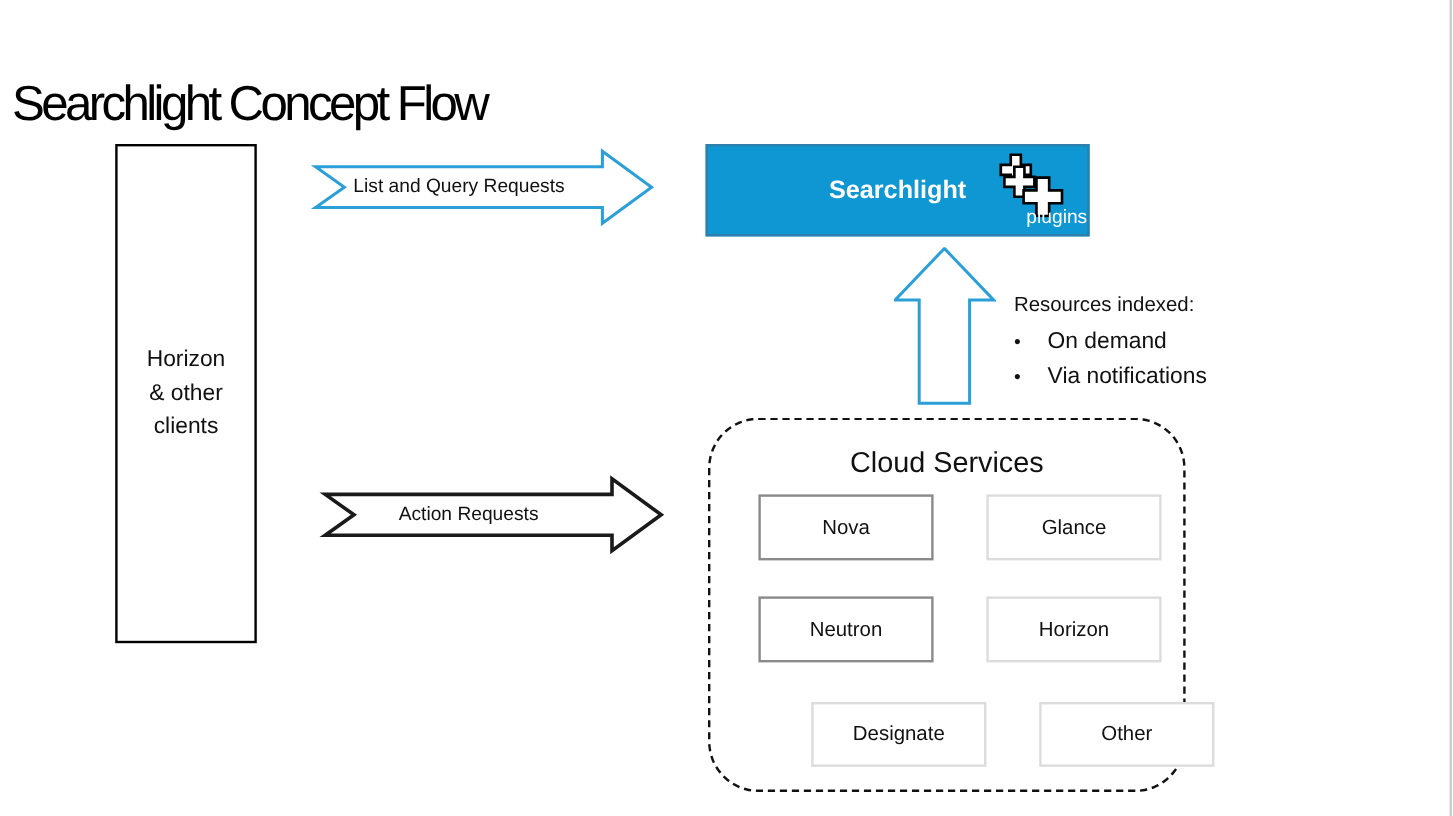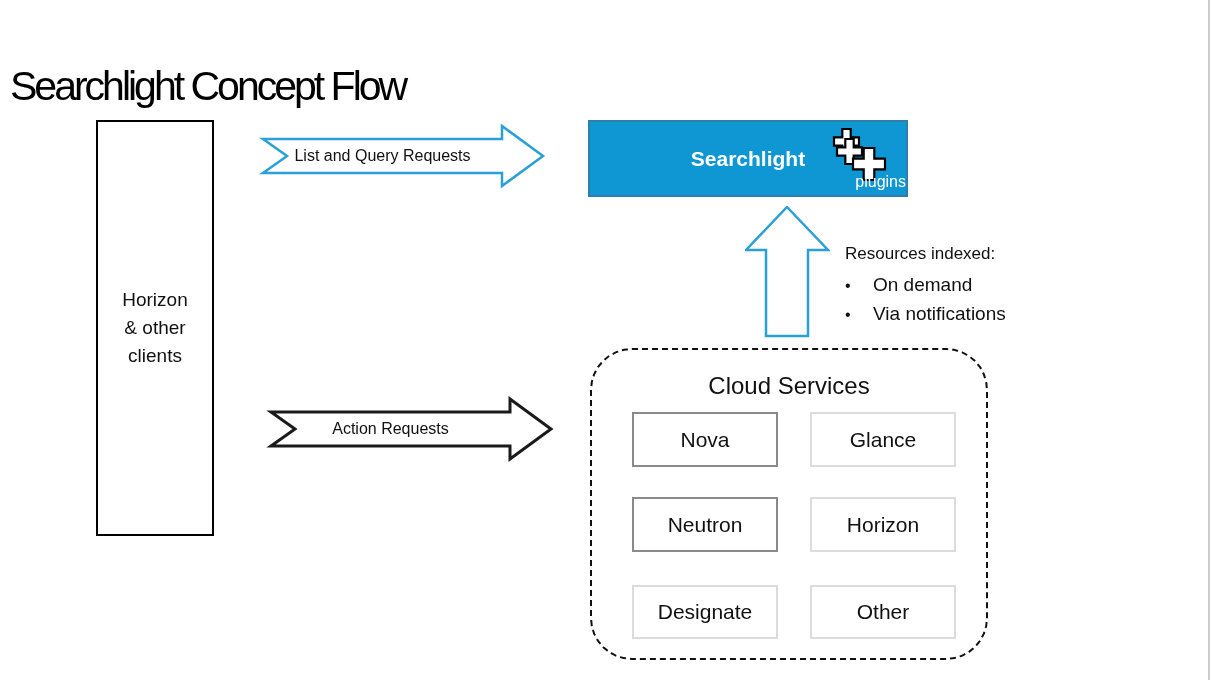--- a/index.html
+++ b/index.html
@@ -134,30 +134,30 @@
     color: #111111;
   }
   .service-box {
     position: absolute;
     width: 146px; height: 55px;
     box-sizing: border-box;
     background: #ffffff;
     display: flex;
     align-items: center;
     justify-content: center;
-    font-size: 21px;
+    font-size: 17px;
     color: #111111;
     border: 2px solid #dcdcdc;
   }
   .service-box.strong { border: 2px solid #8a8a8a; }
   .svc-r1 { top: 62px; }
   .svc-r2 { top: 147px; }
-  .svc-r3 { top: 235px; height: 54px; }
+  .svc-r3 { top: 235px; height: 54px; margin-left: 44px; }
   .svc-c1 { left: 40px; }
-  .svc-c2 { left: 218px; align-items: center; }
+  .svc-c2 { left: 230px; align-items: center; }
 </style>
 </head>
 <body>
 
 <div class="canvas">
 
   <div class="slide-right-edge"></div>
 
   <div class="slide-title">Searchlight Concept Flow</div>
 

